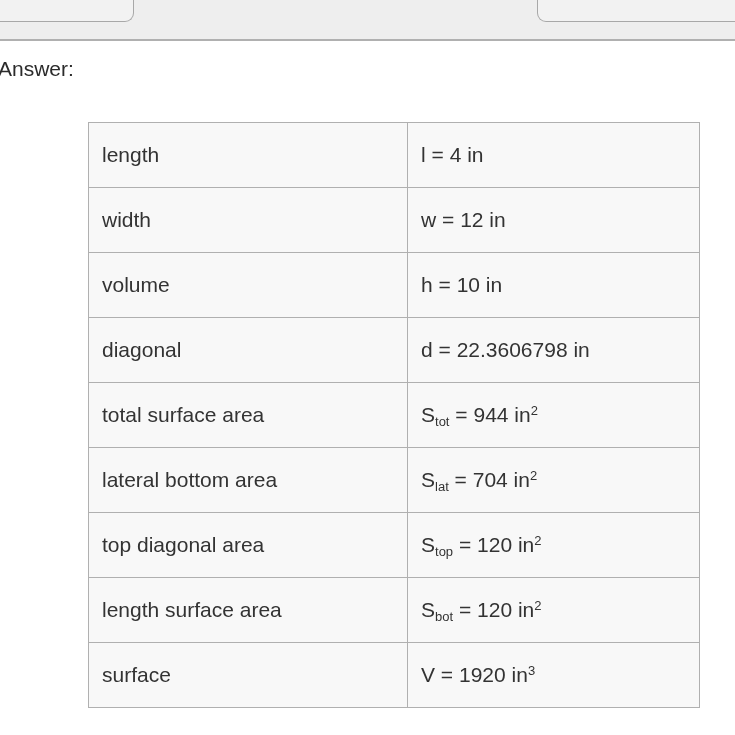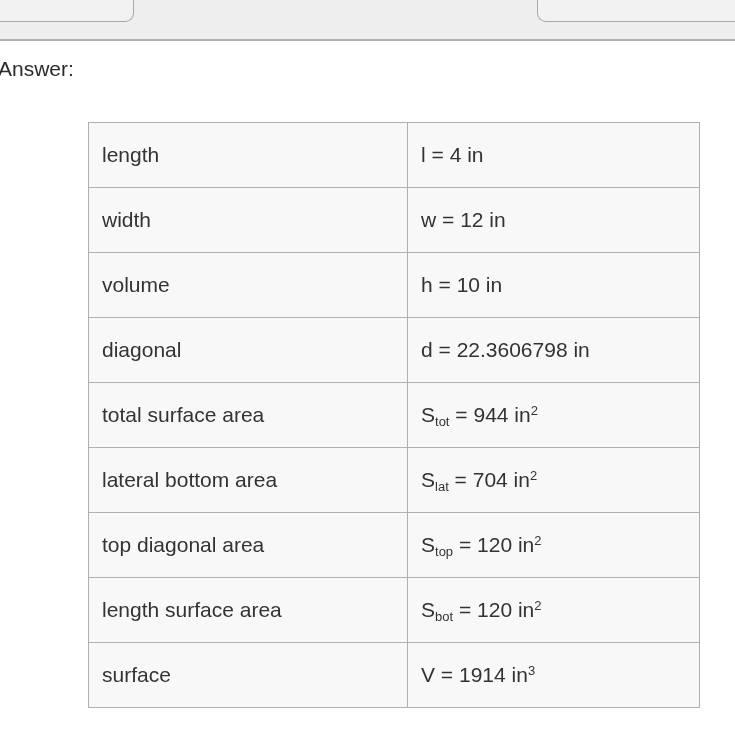--- a/index.html
+++ b/index.html
@@ -145,17 +145,17 @@
       <td class="col-value"><span>S</span><sub>top</sub> <span>=</span> <span>120</span> <span>in</span><sup>2</sup></td>
     </tr>
 
     <tr>
       <td class="col-label">length surface area</td>
       <td class="col-value"><span>S</span><sub>bot</sub> <span>=</span> <span>120</span> <span>in</span><sup>2</sup></td>
     </tr>
 
     <tr>
       <td class="col-label">surface</td>
-      <td class="col-value"><span>V</span><sub></sub> <span>=</span> <span>1914</span> <span>in</span><sup>3</sup></td>
+      <td class="col-value"><span>V</span><sub></sub> <span>=</span> <span>1920</span> <span>in</span><sup>3</sup></td>
     </tr>
 
   </tbody>
 </table>
 
 </body></html>

